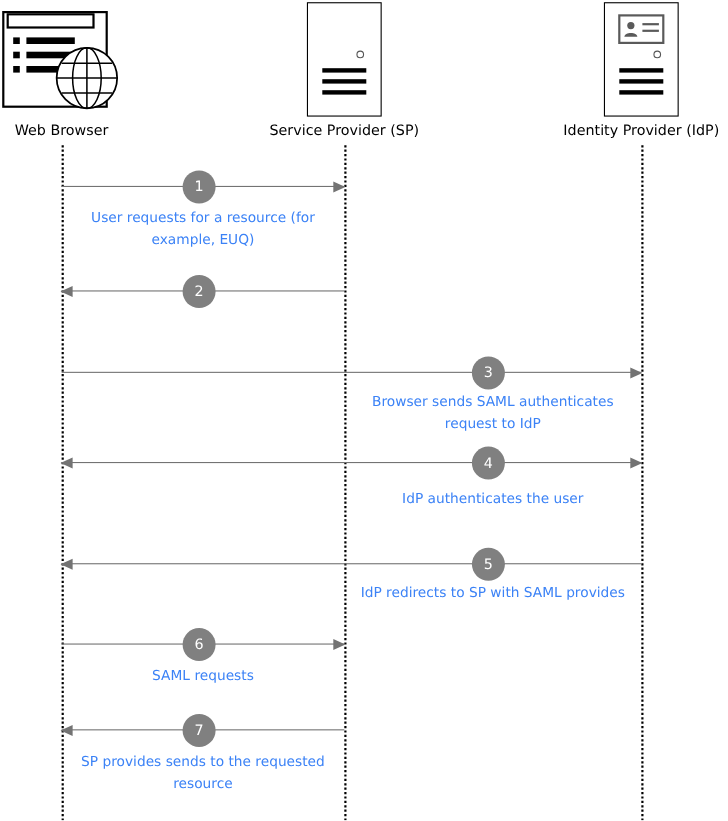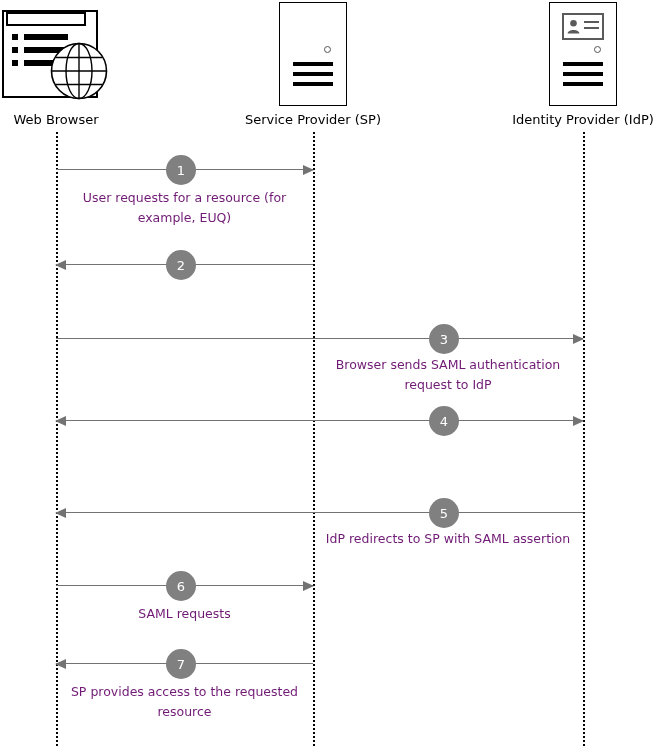--- a/index.html
+++ b/index.html
@@ -203,21 +203,21 @@
     align-items: center;
     justify-content: center;
     line-height: 1;
   }
 
   .msg-label {
     position: absolute;
     text-align: center;
     font-size: 12.5px;
     line-height: 20px;
-    color: #701a75;
+    color: #3b82f6;
   }
 </style>
 </head>
 <body>
 
 <div id="diagram">
 
   <div class="participant" style="left:223px; width:180px;">
     <div class="icon-wrap">
       <div class="server-icon">
@@ -302,39 +302,40 @@
 
   <div class="message" style="left:56px; top:264px; width:257px;">
     <div class="arrowhead left"></div>
   </div>
   <div class="step-badge" style="left:166px; top:250px;">2</div>
 
   <div class="message" style="left:56px; top:338px; width:527px;">
     <div class="arrowhead right"></div>
   </div>
   <div class="step-badge" style="left:429px; top:324px;">3</div>
-  <div class="msg-label" style="left:313px; top:355px; width:270px;">Browser sends SAML authentication request to IdP</div>
+  <div class="msg-label" style="left:313px; top:355px; width:270px;">Browser sends SAML authenticates request to IdP</div>
 
   <div class="message" style="left:56px; top:420px; width:527px;">
     <div class="arrowhead left"></div>
     <div class="arrowhead right"></div>
   </div>
   <div class="step-badge" style="left:429px; top:406px;">4</div>
+  <div class="msg-label" style="left:313px; top:443px; width:270px;">IdP authenticates the user</div>
 
   <div class="message" style="left:56px; top:512px; width:527px;">
     <div class="arrowhead left"></div>
   </div>
   <div class="step-badge" style="left:429px; top:498px;">5</div>
-  <div class="msg-label" style="left:313px; top:529px; width:270px;">IdP redirects to SP with SAML assertion</div>
+  <div class="msg-label" style="left:313px; top:529px; width:270px;">IdP redirects to SP with SAML provides</div>
 
   <div class="message" style="left:56px; top:585px; width:257px;">
     <div class="arrowhead right"></div>
   </div>
   <div class="step-badge" style="left:166px; top:571px;">6</div>
   <div class="msg-label" style="left:56px; top:604px; width:257px;">SAML requests</div>
 
   <div class="message" style="left:56px; top:663px; width:257px;">
     <div class="arrowhead left"></div>
   </div>
   <div class="step-badge" style="left:166px; top:649px;">7</div>
-  <div class="msg-label" style="left:56px; top:682px; width:257px;">SP provides access to the requested resource</div>
+  <div class="msg-label" style="left:56px; top:682px; width:257px;">SP provides sends to the requested resource</div>
 
 </div>
 
 </body></html>

